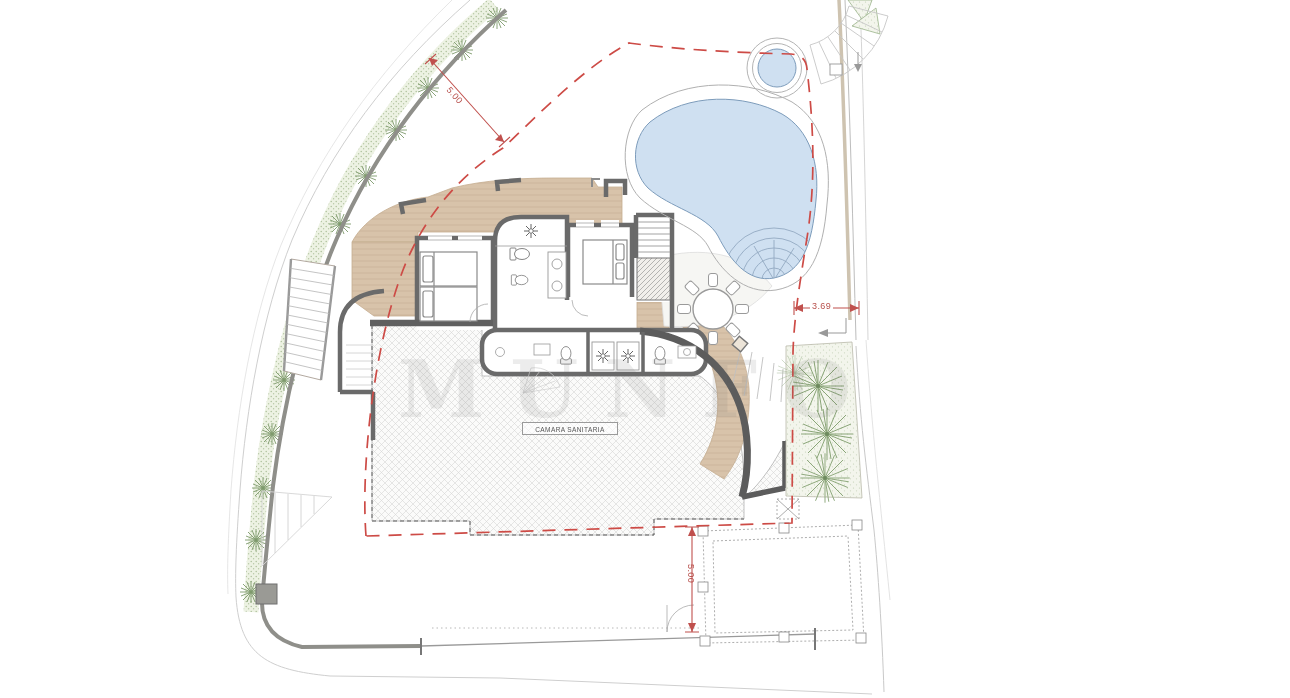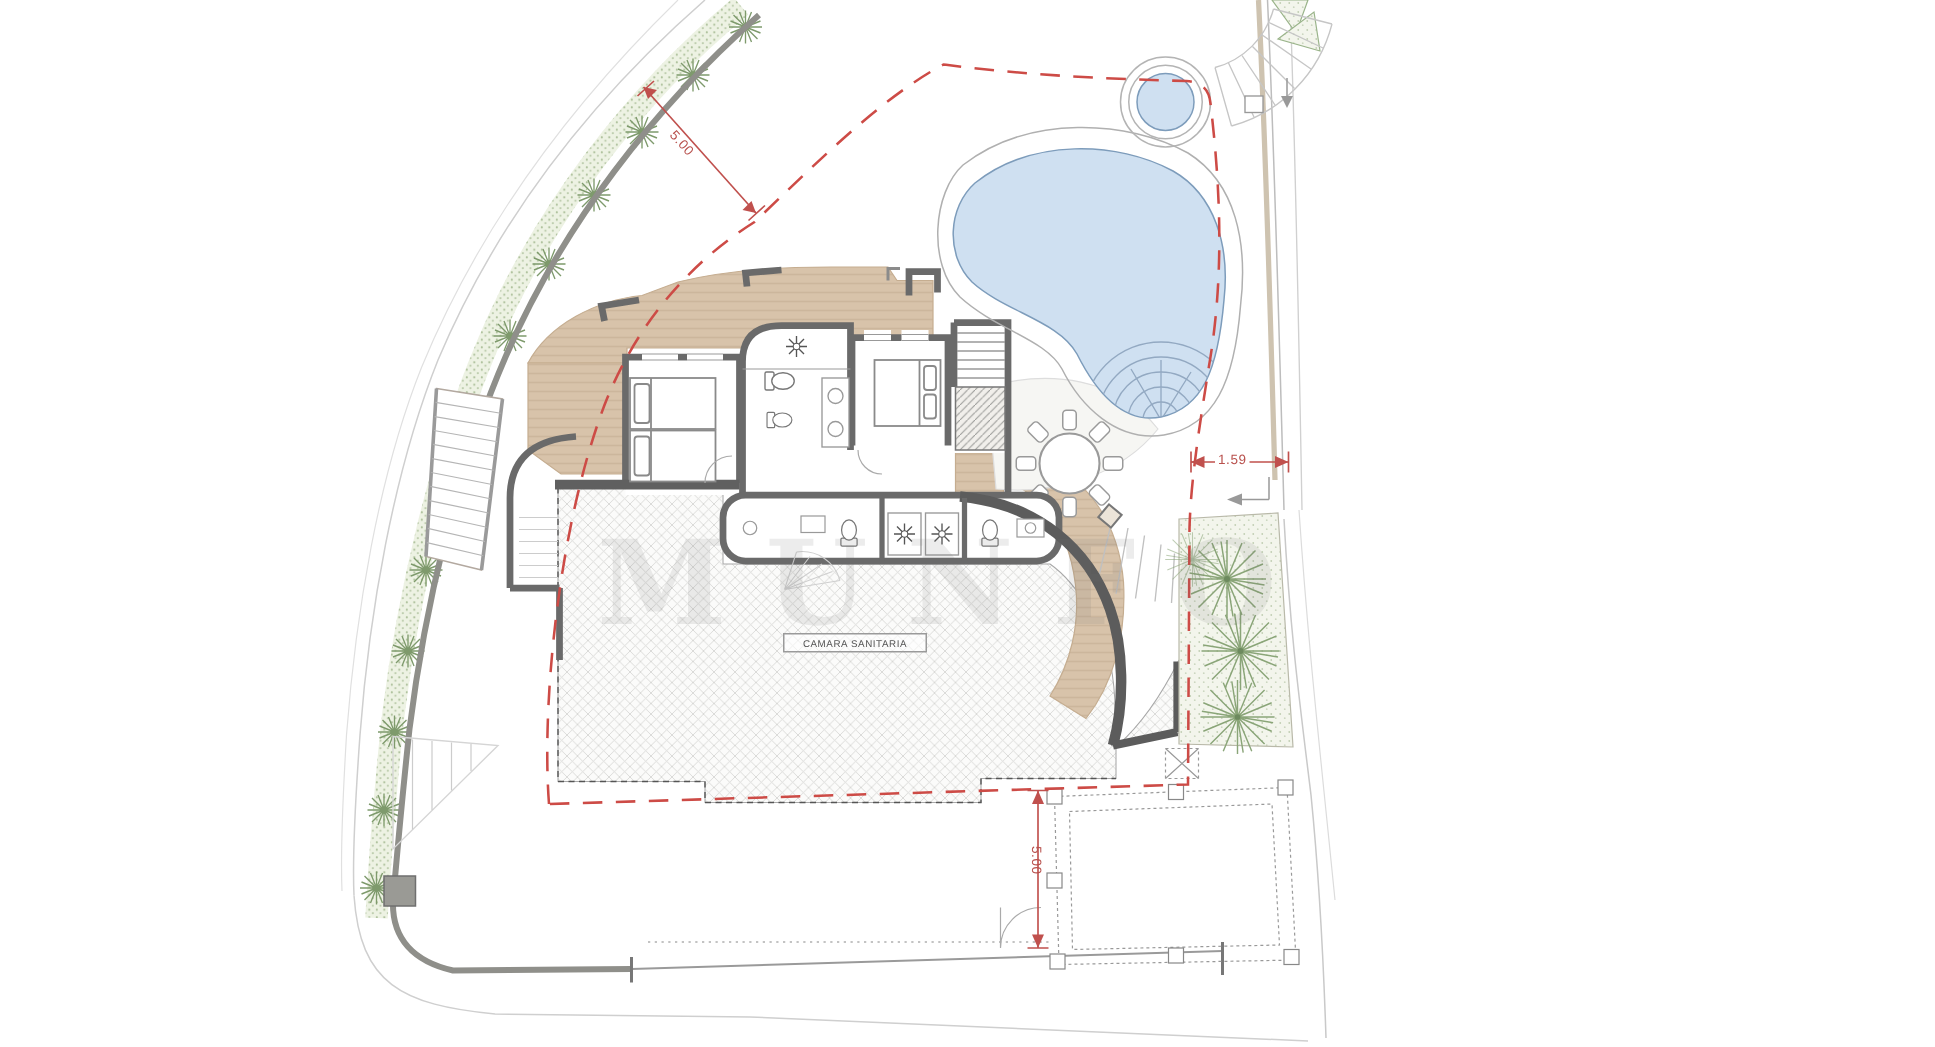--- a/index.html
+++ b/index.html
@@ -308,17 +308,17 @@
       <path d="M794,308 L803,304 L803,312 Z"></path>
           <path d="M859,308 L850,304 L850,312 Z"></path>
       <path d="M692,527 L688,536 L696,536 Z"></path>
           <path d="M692,632 L688,623 L696,623 Z"></path>
     </g>
   </g>
 </svg>
 
 <div class="watermark">MUNFO</div>
 <div class="dim dim-tl">5.00</div>
-<div class="dim dim-right">1.59</div>
+<div class="dim dim-right">3.69</div>
 <div class="dim dim-bottom">5.00</div>
 <div class="roombox">CAMARA SANITARIA</div>
 
 </div>
 
 </body></html>

